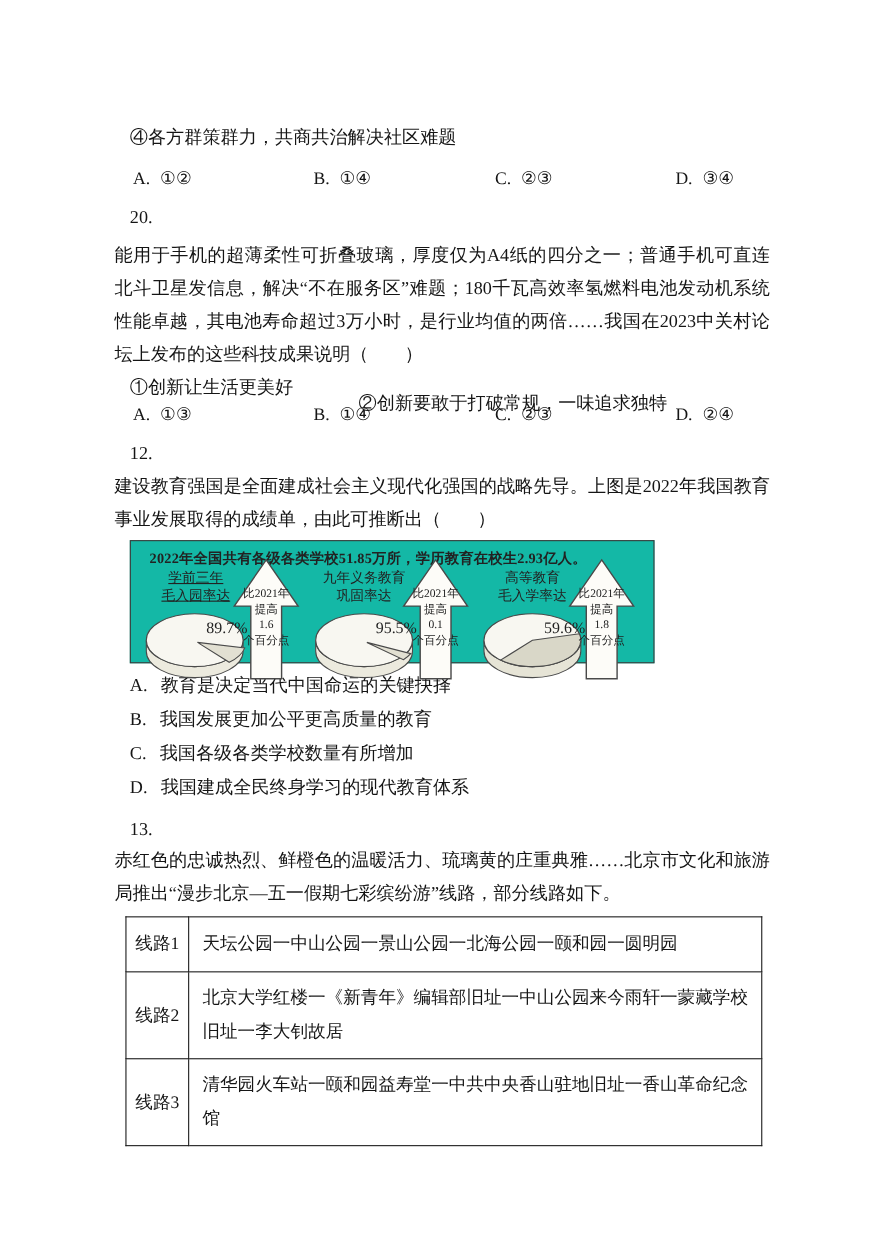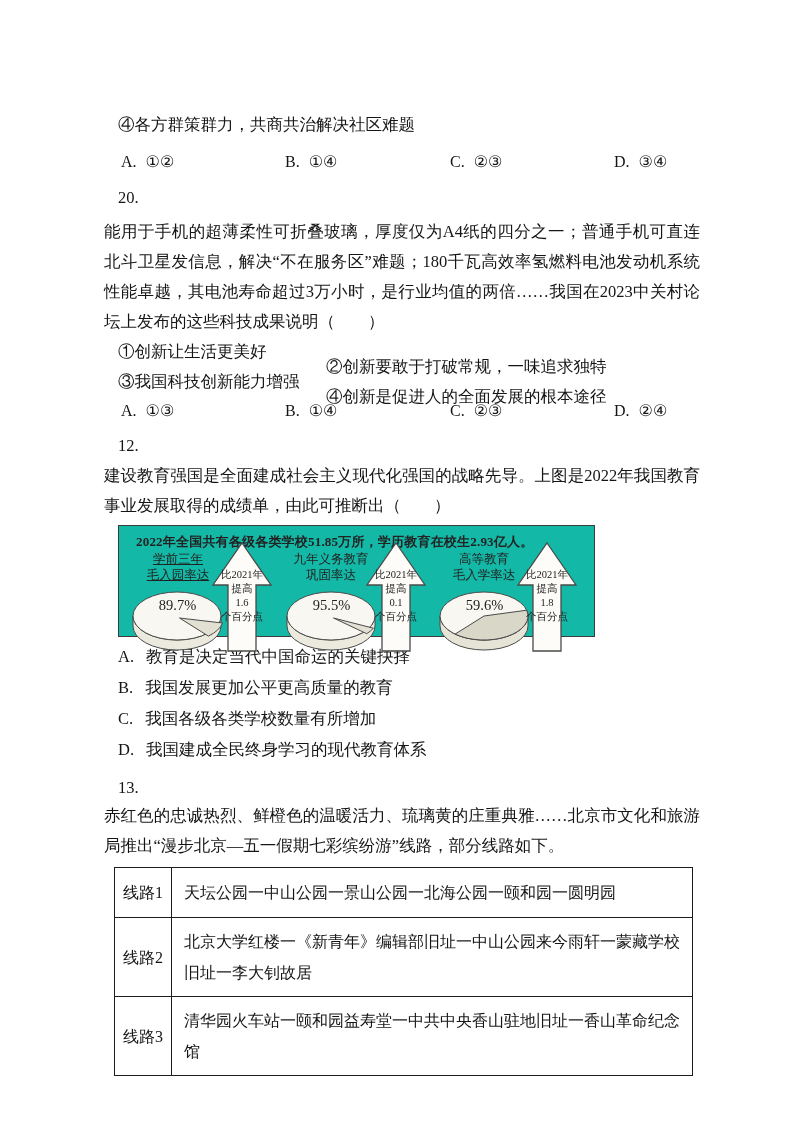--- a/index.html
+++ b/index.html
@@ -35,21 +35,21 @@
     background:#14b8a6;box-sizing:border-box;
   }
   .fig-title{
     position:absolute;left:17px;top:7px;font-size:13px;font-weight:600;
     letter-spacing:.2px;color:#222;white-space:nowrap;
   }
   .plabel{position:absolute;width:112px;text-align:center;font-size:12.5px;
     line-height:15.5px;color:#222;font-weight:500;}
   .plabel span{display:block;}
   .pie{position:absolute;width:95px;height:64px;}
-  .pie .pct{position:absolute;left:0;right:0;top:9px;text-align:center;
+  .pie .pct{position:absolute;left:0;right:0;top:9px;text-align:right;
     font-size:14.5px;color:#222;}
   .arrowbox{position:absolute;width:62px;height:112px;}
   .arrow-text{position:absolute;left:-6px;right:-6px;top:27px;text-align:center;
     font-size:10.5px;line-height:14px;color:#222;}
   .arrow-text span{display:block;white-space:nowrap;}
   .a1{left:92px;top:15px;} .a2{left:246px;top:15px;} .a3{left:397px;top:15px;}
   
   table.routes{
     border-collapse:collapse;margin-left:10px;margin-top:0;
     width:579px;table-layout:fixed;
@@ -75,24 +75,20 @@
     <span class="c c3"><span class="cl">C.</span><span>②③</span></span>
     <span class="c c4"><span class="cl">D.</span><span>③④</span></span>
   </div>
 
   <div class="qnum">20.</div>
   <div class="para">能用于手机的超薄柔性可折叠玻璃，厚度仅为A4纸的四分之一；普通手机可直连北斗卫星发信息，解决“不在服务区”难题；180千瓦高效率氢燃料电池发动机系统性能卓越，其电池寿命超过3万小时，是行业均值的两倍……我国在2023中关村论坛上发布的这些科技成果说明（　　）</div>
 
   <div class="subrow">
     <span class="sL">①创新让生活更美好</span>
     <span class="sR">②创新要敢于打破常规，一味追求独特</span>
-  </div>
-  <div class="subrow" style="margin-bottom:4px;">
-    <span class="sL">③我国科技创新能力增强</span>
-    <span class="sR">④创新是促进人的全面发展的根本途径</span>
   </div>
 
   <div class="row4" style="margin-bottom:12px;">
     <span class="c c1"><span class="cl">A.</span><span>①③</span></span>
     <span class="c c2"><span class="cl">B.</span><span>①④</span></span>
     <span class="c c3"><span class="cl">C.</span><span>②③</span></span>
     <span class="c c4"><span class="cl">D.</span><span>②④</span></span>
   </div>
 
   <div class="qnum" style="margin-bottom:4px;">12.</div>

